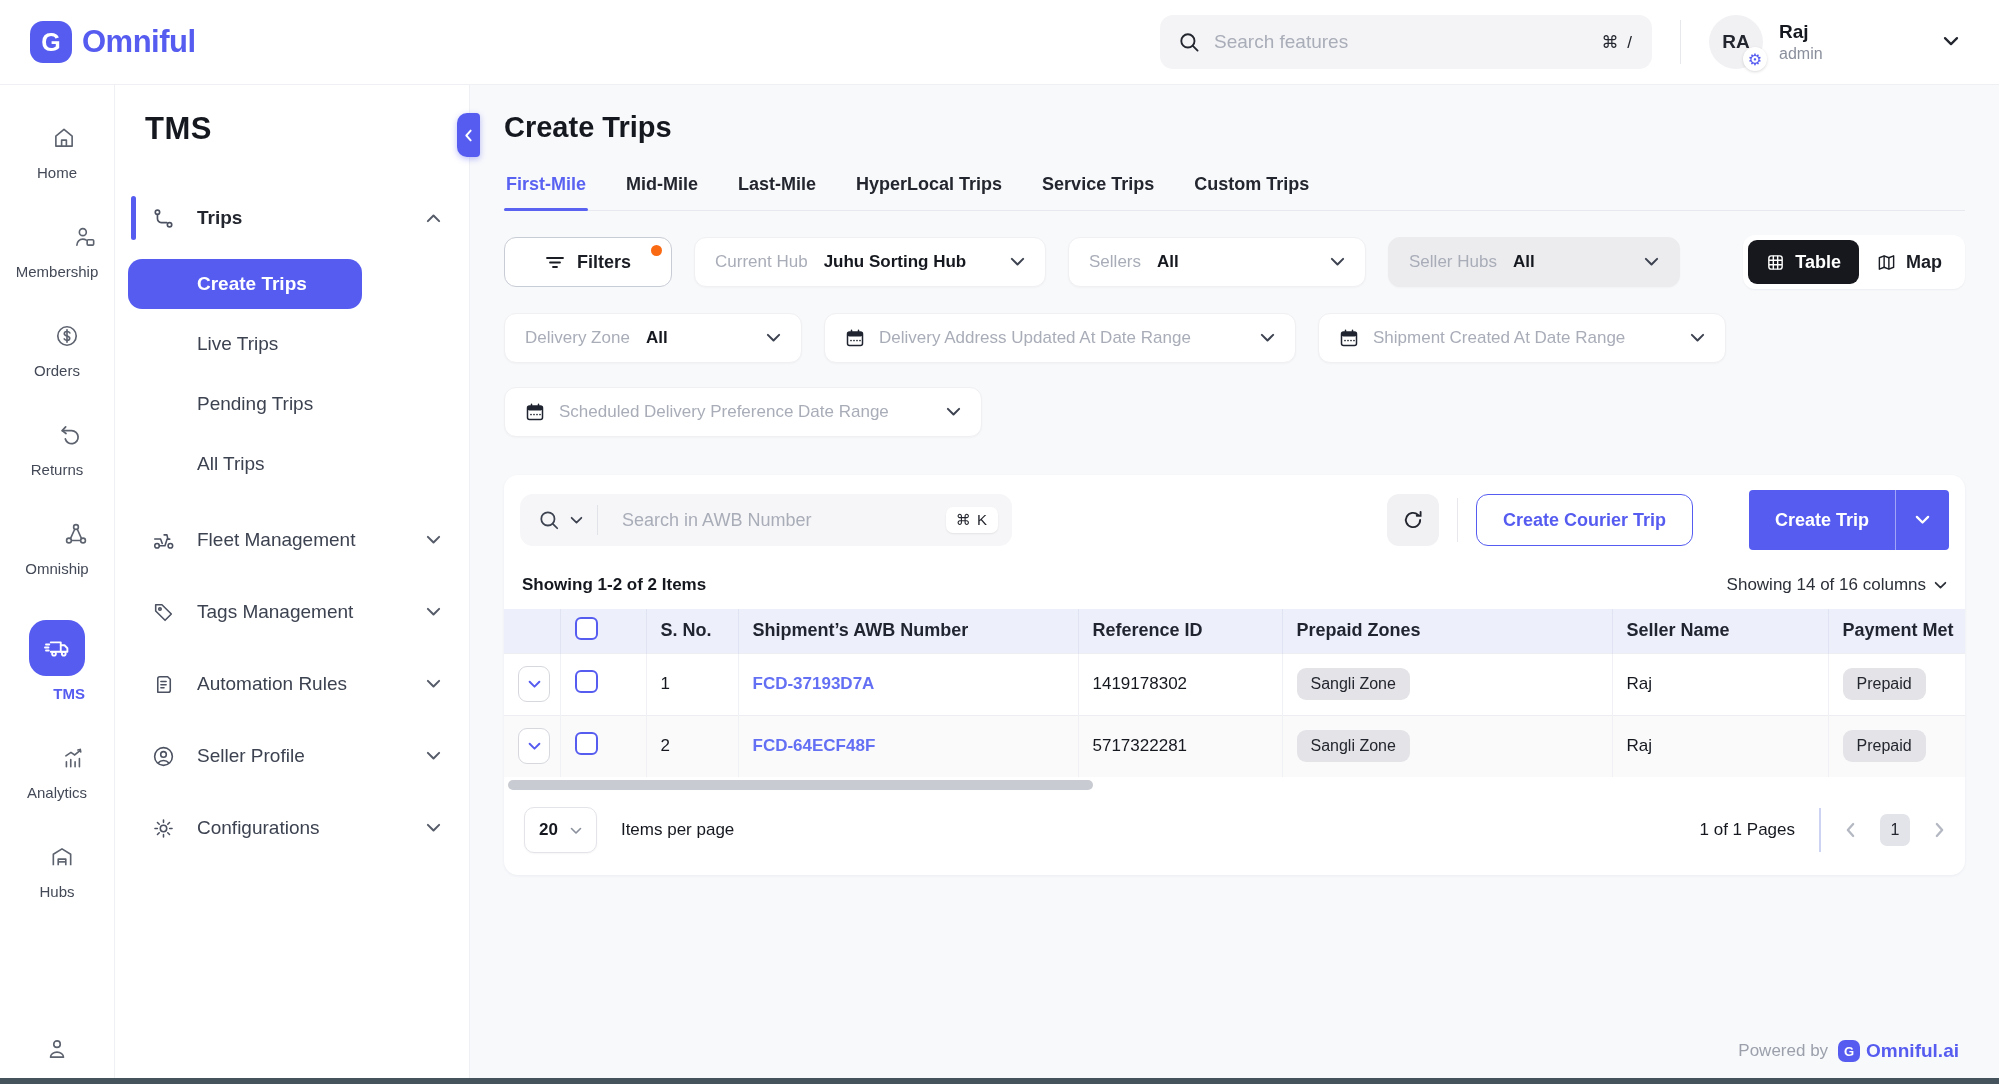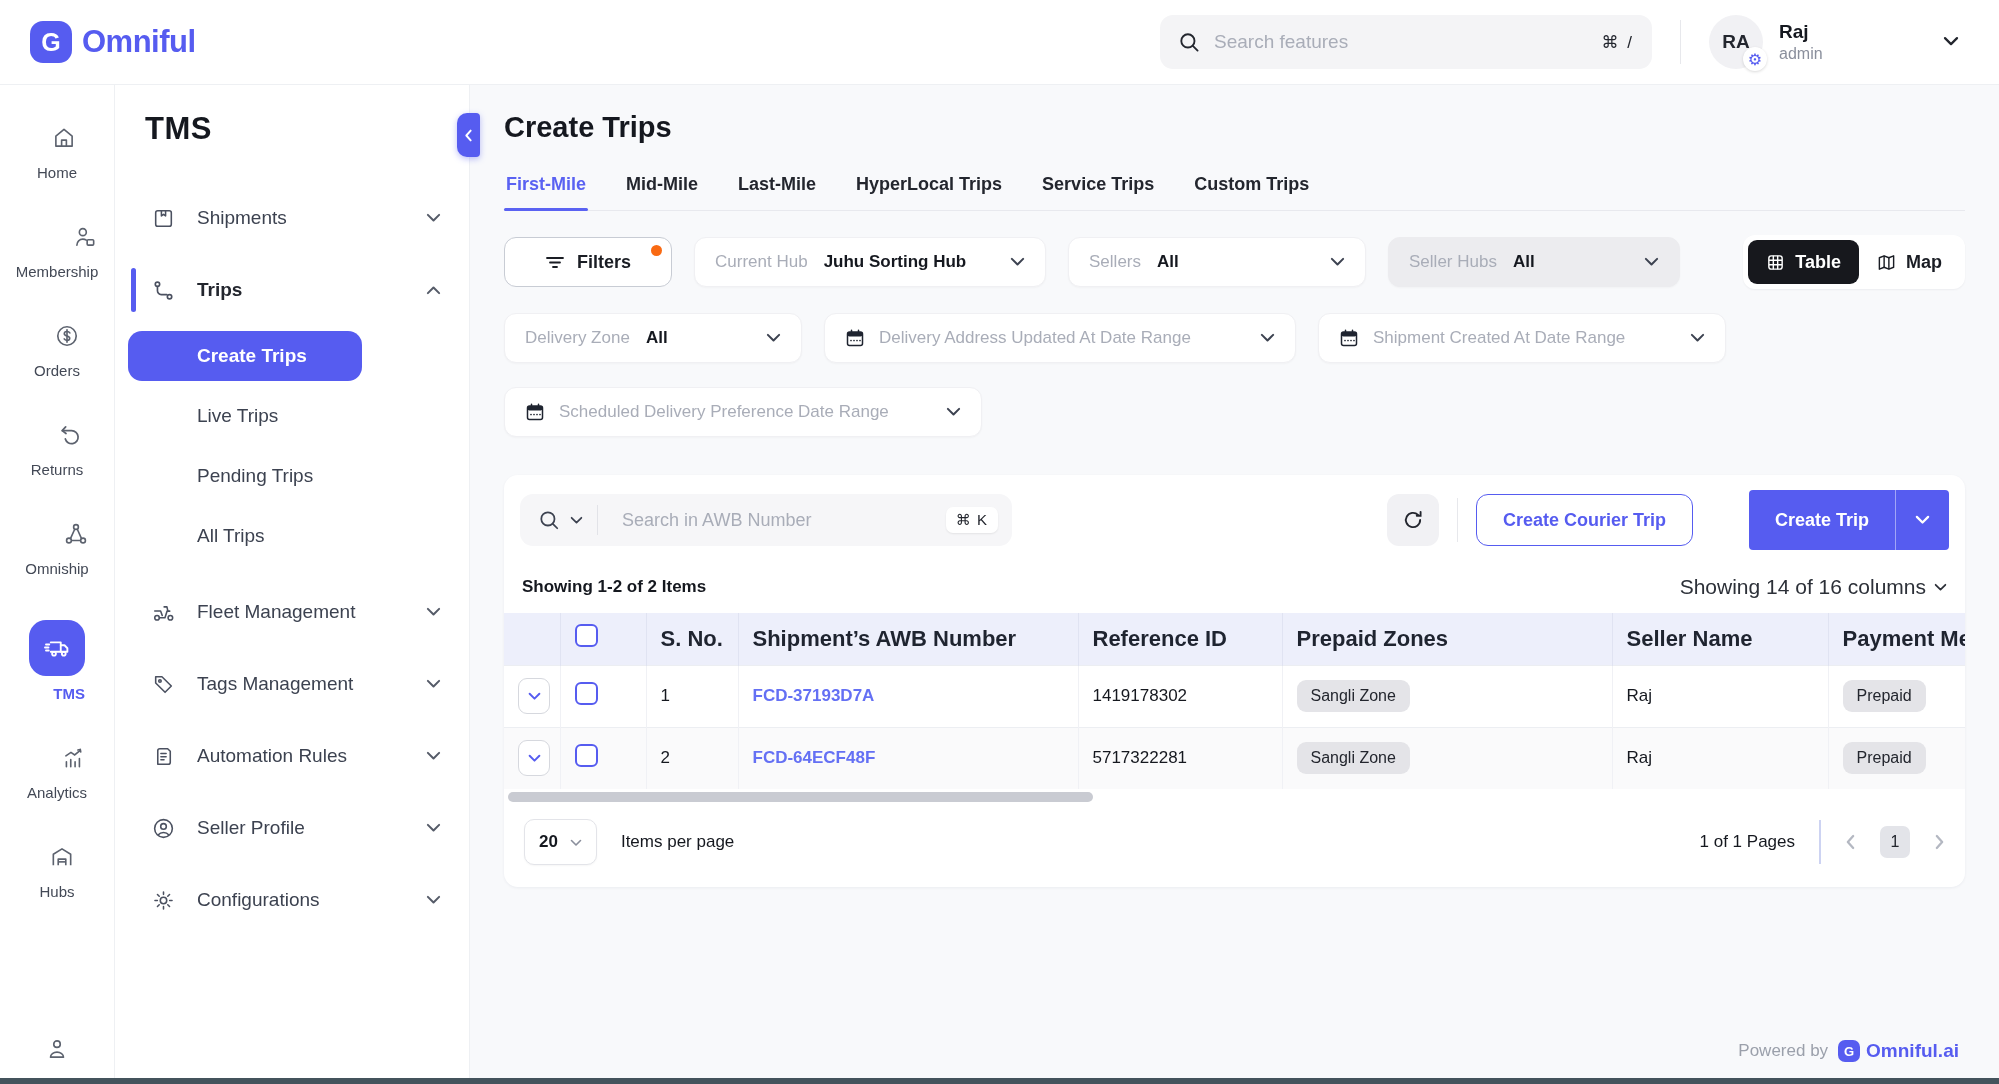--- a/index.html
+++ b/index.html
@@ -136,26 +136,26 @@
     background: #fff; color: #565CF0; font-size: 18px; font-weight: 600; display: flex;
     align-items: center; cursor: pointer; font-family: inherit; }
   .btn-split { display: flex; height: 60px; border-radius: 4px; overflow: hidden; cursor: pointer; margin-left: 38px; }
   .btn-primary { background: #565CF0; color: #fff; font-size: 18px; font-weight: 600;
     display: flex; align-items: center; padding: 0 26px; border: none; font-family: inherit; }
   .btn-caret { background: #565CF0; border-left: 1px solid rgba(255,255,255,.45);
     display: grid; place-items: center; width: 54px; color: #fff; }
 
   .summary-row { display: flex; align-items: center; padding: 10px 18px 14px; }
   .items-summary { font-size: 17px; font-weight: 700; color: #15181f; }
-  .columns-summary { margin-left: auto; font-size: 21px; color: #2c3038; display: flex;
+  .columns-summary { margin-left: auto; font-size: 17px; color: #2c3038; display: flex;
     align-items: center; gap: 8px; cursor: pointer; }
 
   table.grid { border-collapse: collapse; width: 1530px; table-layout: fixed; }
-  .grid th { background: #edeffb; font-size: 22px; font-weight: 700; color: #1f2430;
-    text-align: left; height: 52px; padding: 0 14px; border-left: 1px solid #e0e3f2; white-space: nowrap; }
+  .grid th { background: #edeffb; font-size: 18px; font-weight: 700; color: #1f2430;
+    text-align: left; height: 44px; padding: 0 14px; border-left: 1px solid #e0e3f2; white-space: nowrap; }
   .grid th:first-child { border-left: none; }
   .grid td { height: 62px; padding: 0 14px; font-size: 17px; color: #15181f;
     border-top: 1px solid #eceef2; border-left: 1px solid #f0f1f5; white-space: nowrap; }
   .grid td:first-child { border-left: none; }
   .grid tr.alt td { background: #fafafb; }
   .col-expand { width: 56px; } .col-check { width: 86px; } .col-sno { width: 92px; }
   .col-awb { width: 340px; } .col-ref { width: 204px; } .col-zone { width: 330px; }
   .col-seller { width: 216px; } .col-pay { width: 206px; }
   .checkbox { width: 23px; height: 23px; border: 2px solid #565CF0; border-radius: 6px;
     background: #fff; display: inline-block; cursor: pointer; }
@@ -315,32 +315,20 @@
 
     <aside class="sidebar">
       <div class="sidebar-title">TMS</div>
       <div class="collapse-btn">
         <svg viewBox="0 0 8 12" width="9" height="13" fill="none" stroke="#fff" stroke-width="1.8" stroke-linecap="round" stroke-linejoin="round">
             <path d="M6 1.5 L2 6 L6 10.5"></path>
           </svg>
       </div>
 
       <div class="side-menu">
-        <div class="side-item">
-          <span style="display:flex">
-              <svg viewBox="0 0 24 24" width="25" height="25" fill="none" stroke="currentColor" stroke-width="1.5" stroke-linejoin="round">
-                <rect x="4.5" y="4.5" width="15" height="15" rx="2"></rect>
-                <path d="M10 4.5 v5 l2-1.5 2 1.5 v-5"></path>
-              </svg>
-            </span>
-          <span class="side-label">Shipments</span>
-          <span class="chev"><svg viewBox="0 0 12 8" width="15" height="10" fill="none" stroke="currentColor" stroke-width="1.6" stroke-linecap="round" stroke-linejoin="round">
-                <path d="M1.5 1.5 L6 6 L10.5 1.5"></path>
-              </svg></span>
-        </div>
 
         <div class="side-item current">
           <span class="active-bar"></span>
           <span style="display:flex">
               <svg viewBox="0 0 24 24" width="25" height="25" fill="none" stroke="currentColor" stroke-width="1.6" stroke-linecap="round">
                 <circle cx="6.2" cy="6" r="2.1"></circle>
                 <circle cx="17.8" cy="18" r="2.1"></circle>
                 <path d="M6.2 8.3 v4 a3.6 3.6 0 0 0 3.6 3.6 h5.4"></path>
               </svg>
             </span>

